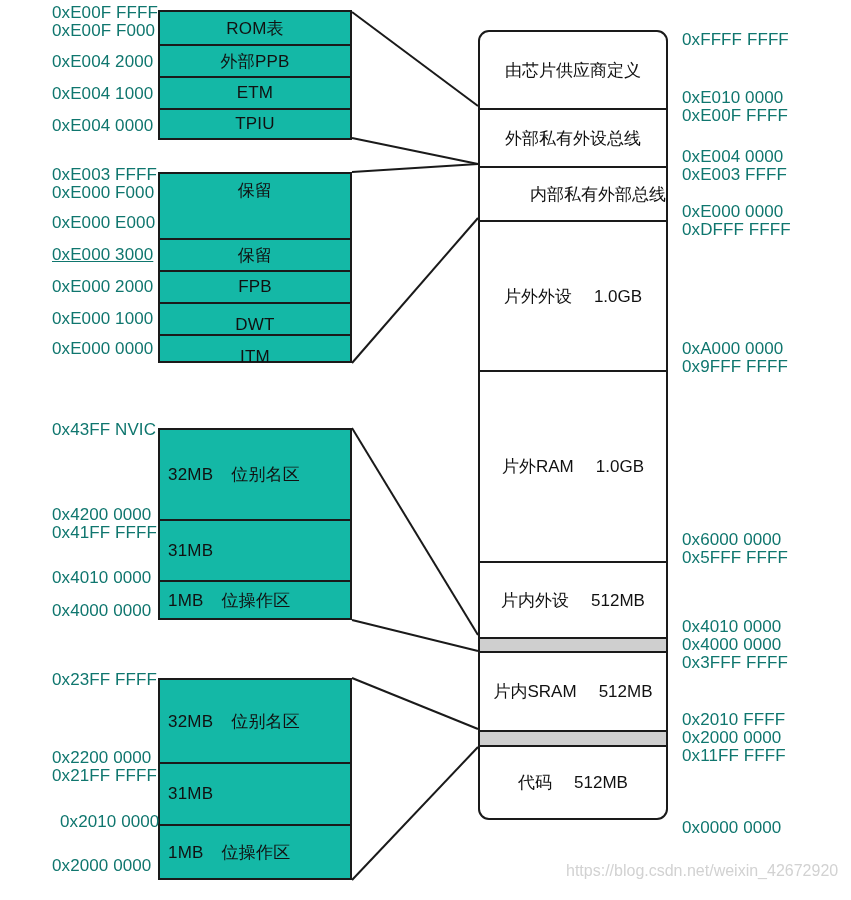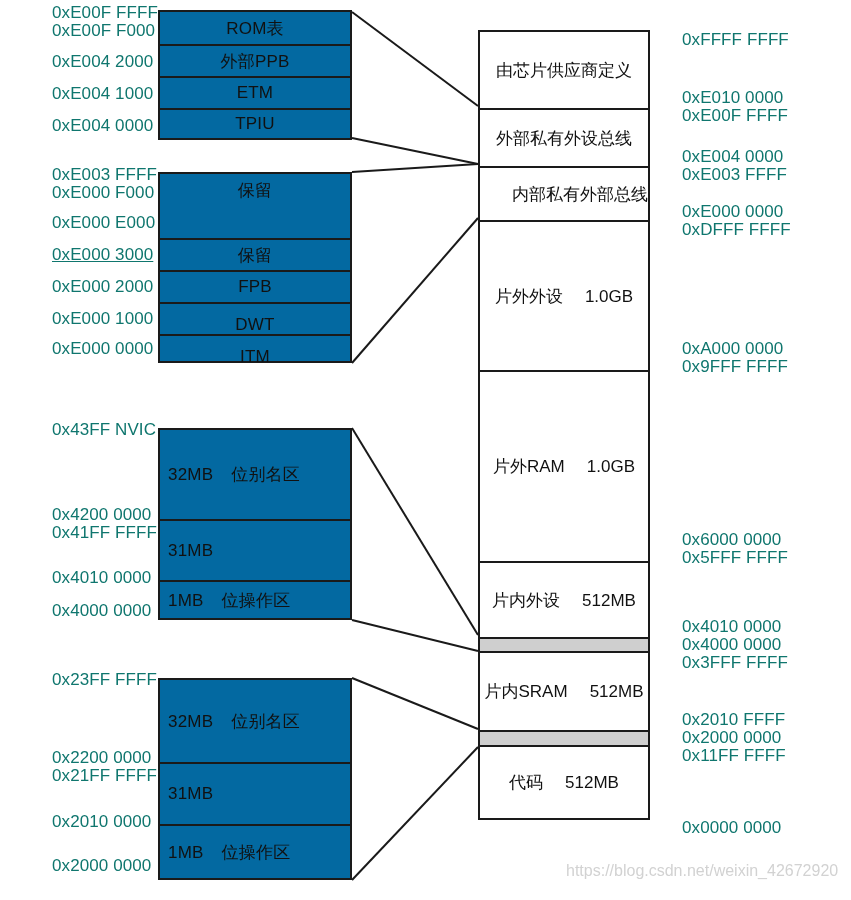--- a/index.html
+++ b/index.html
@@ -13,21 +13,21 @@
     height: 900px;
     background: #ffffff;
     font-family: "Liberation Sans", "DejaVu Sans", sans-serif;
     overflow: hidden;
   }
   
   .mem-block {
     position: absolute;
     box-sizing: border-box;
     border: 2px solid #1a1a1a;
-    background: #0369a1;
+    background: #14b8a6;
   }
   .mem-row {
     position: absolute;
     box-sizing: border-box;
     left: 0;
     right: 0;
     display: flex;
     align-items: center;
     background: transparent;
   }
@@ -205,24 +205,24 @@
     <div class="mem-row div-top" style="top:82px; height:62px;">
       <span class="row-label left"><span>31MB</span></span>
     </div>
     <div class="mem-row div-top" style="top:144px; height:54px;">
       <span class="row-label left"><span>1MB</span><span class="gap"></span><span>位操作区</span></span>
     </div>
   </div>
   <div class="addr" style="left:52px; top:670px;">0x23FF FFFF</div>
   <div class="addr" style="left:52px; top:748px;">0x2200 0000</div>
   <div class="addr" style="left:52px; top:766px;">0x21FF FFFF</div>
-  <div class="addr" style="left:52px; top:812px;">0x2010 0000</div>
+  <div class="addr" style="left:60px; top:812px;">0x2010 0000</div>
   <div class="addr" style="left:52px; top:856px;">0x2000 0000</div>
 
-  <div id="main-column" style="left:478px; top:30px; width:172px; height:790px;">
+  <div id="main-column" style="left:478px; top:30px; width:190px; height:790px;border-radius:11px;">
 
     <div class="main-seg" style="top:0px; height:76px;">
       <span class="seg-label"><span>由芯片供应商定义</span></span>
     </div>
 
     <div class="main-seg div-top" style="top:76px; height:58px;">
       <span class="seg-label"><span>外部私有外设总线</span></span>
     </div>
 
     <div class="main-seg div-top" style="top:134px; height:54px;justify-content:flex-end;">

